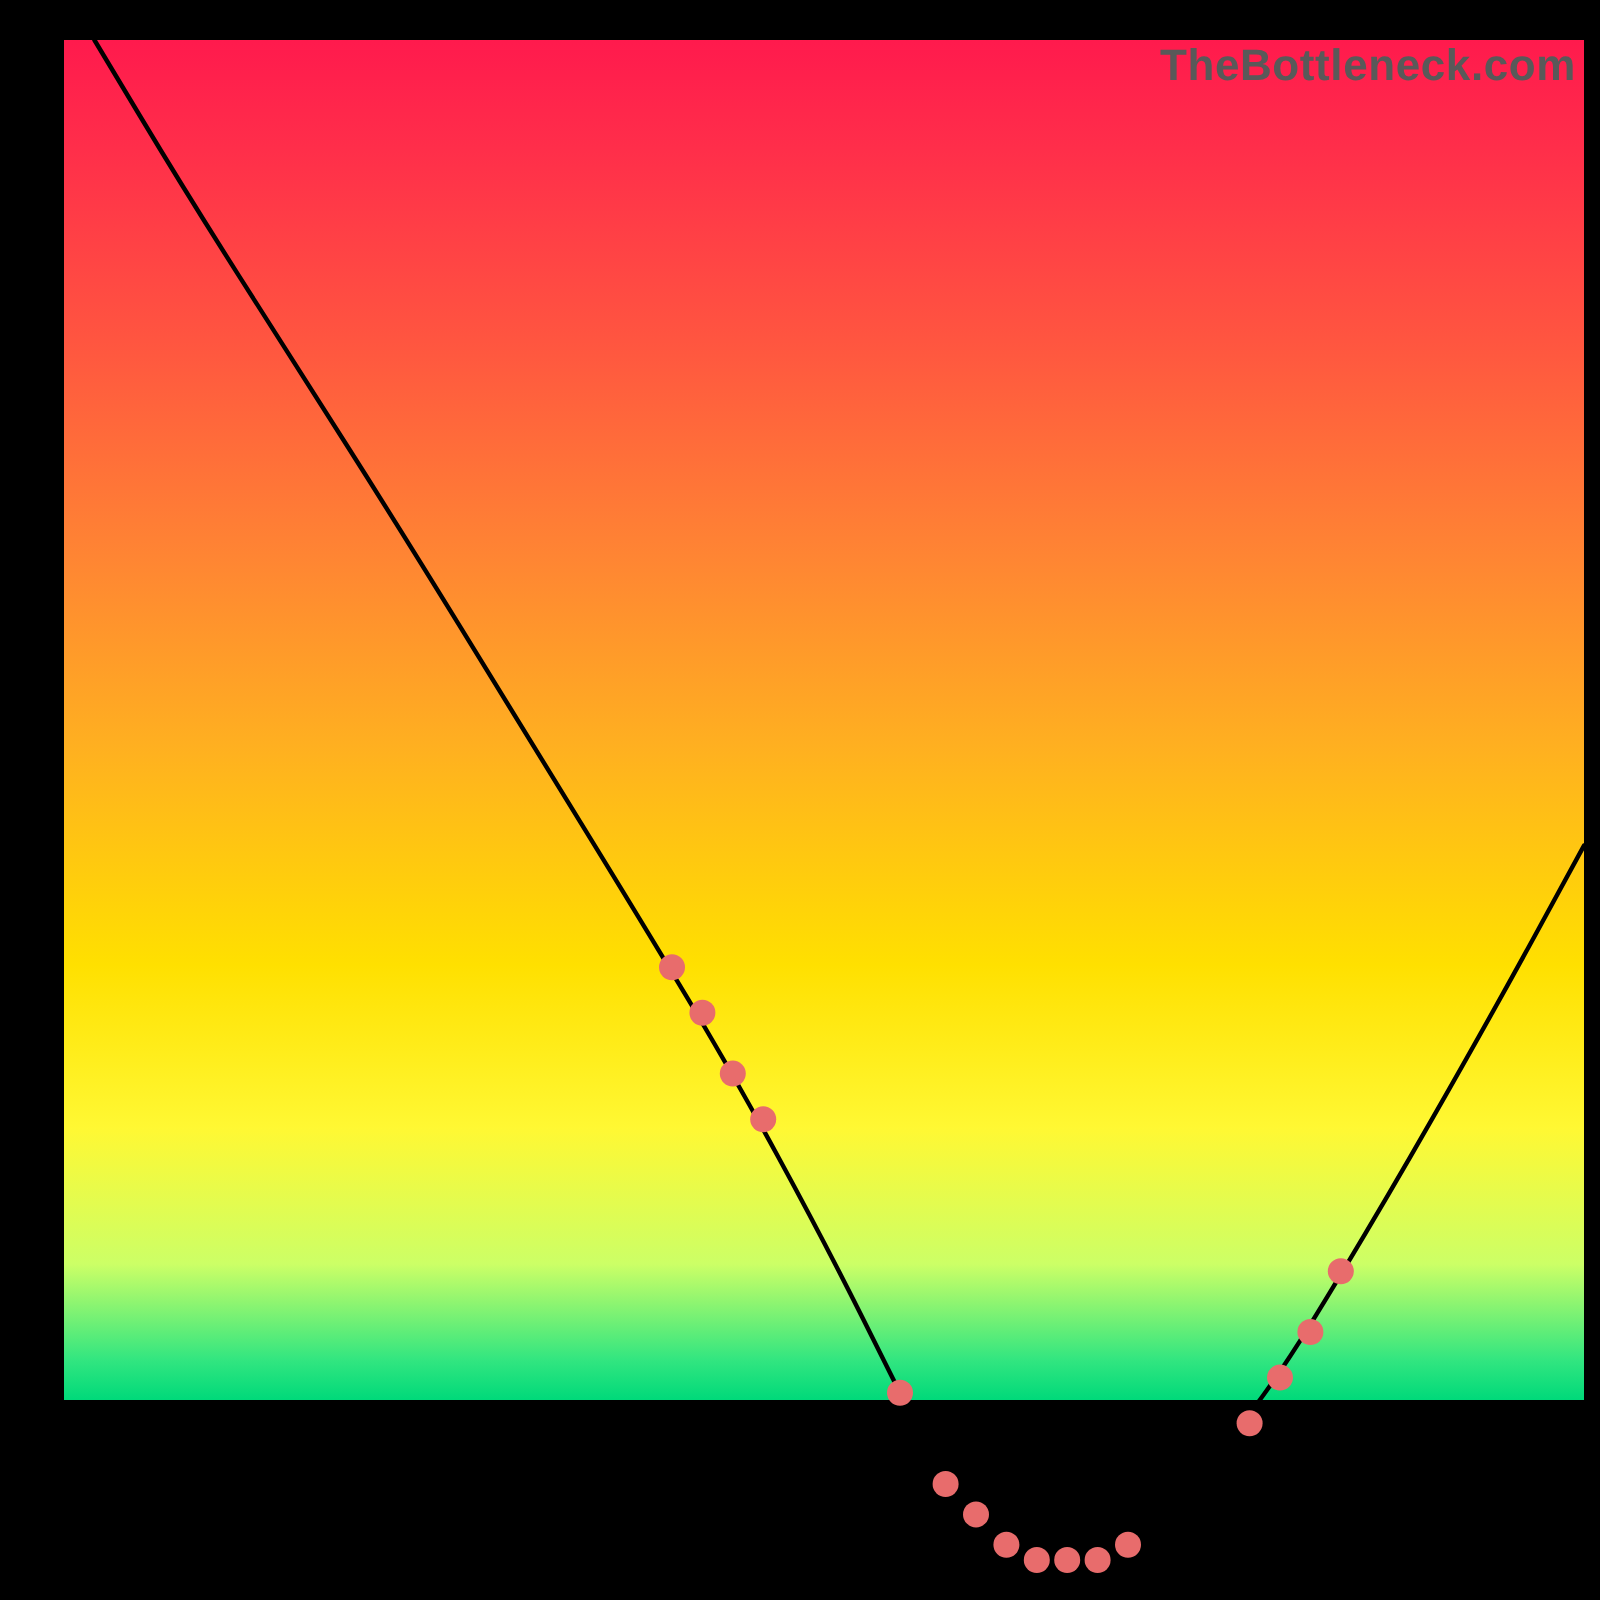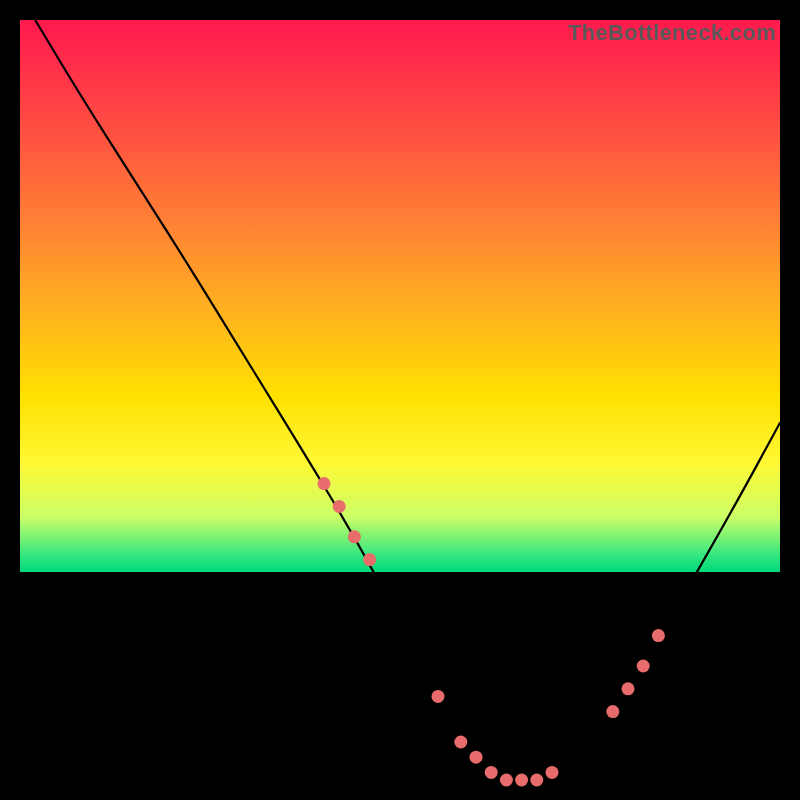--- a/index.html
+++ b/index.html
@@ -12,24 +12,24 @@
     font-family: Arial, Helvetica, sans-serif;
   }
   .stage {
     position: relative;
     width: 800px;
     height: 800px;
     background: #000;
   }
   .plot-area {
     position: absolute;
-    left: 20px;
+    left: 32px;
     top: 20px;
     width: 760px;
-    height: 552px;
+    height: 680px;
     background: linear-gradient(to bottom,
       #ff1a4d 0%,
       #ff2e4a 8%,
       #ff5540 22%,
       #ff8533 38%,
       #ffb020 52%,
       #ffe000 68%,
       #fff833 80%,
       #ccff66 90%,
       #33e680 97%,

